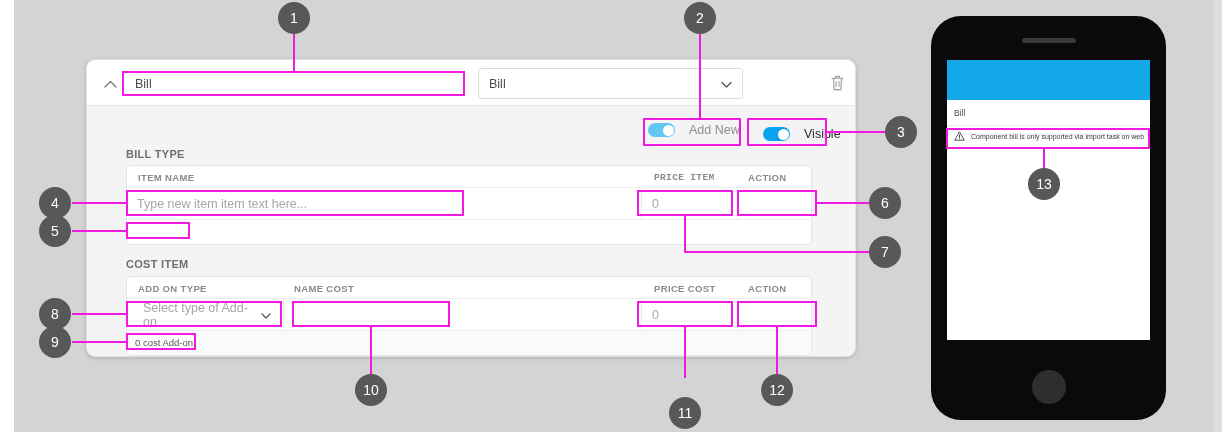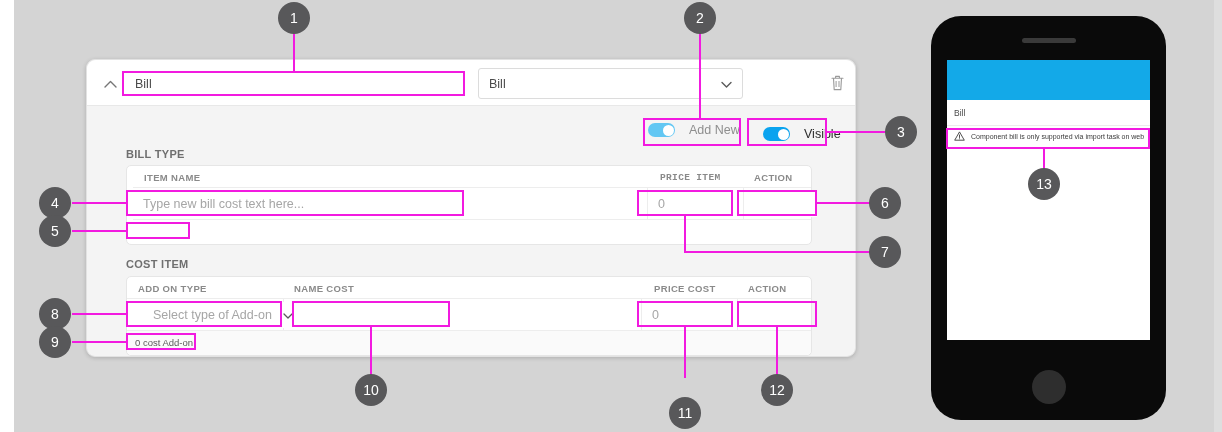--- a/index.html
+++ b/index.html
@@ -99,21 +99,21 @@
   .st-bill { left: 39px; top: 88px; }
   .st-cost { left: 39px; top: 198px; }
 
   .table {
     position: absolute; left: 39px;
     width: 686px;
     background: #fff;
     border: 1px solid #e6e6e6;
     border-radius: 5px;
   }
-  .tbl-bill { top: 105px; height: 80px; padding-left: 6px; }
+  .tbl-bill { top: 105px; height: 80px; }
   .tbl-cost { top: 216px; height: 80px; }
 
   .thead {
     height: 22px; border-bottom: 1px solid #ededed;
     position: relative;
   }
   .th {
     position: absolute; top: 6px;
     font-size: 9.5px; font-weight: bold; color: #8a8a8a; letter-spacing: .35px;
   }
@@ -254,21 +254,21 @@
     <div class="table tbl-bill">
       <div class="thead">
         <span class="th" style="left:11px;">ITEM NAME</span>
         <span class="th" style="left:527px;font-family:Liberation Mono, monospace;">PRICE ITEM</span>
         <span class="th" style="left:621px;">ACTION</span>
       </div>
       <div class="trow">
         <span class="vdiv" style="left:514px;height:32px;"></span>
         <span class="vdiv" style="left:610px;height:32px;"></span>
         <div class="cell-input" style="left:1px;width:338px;">
-          <span>Type new bill cost text here...</span>
+          <span>Type new item item text here...</span>
         </div>
         <div class="cell-input" style="left:516px;width:92px;">
           <span>0</span>
         </div>
         <div class="cell-input" style="left:612px;width:72px;">
           <span></span>
         </div>
       </div>
     </div>
 
@@ -278,21 +278,21 @@
       <div class="thead">
         <span class="th" style="left:11px;">ADD ON TYPE</span>
         <span class="th" style="left:167px;">NAME COST</span>
         <span class="th" style="left:527px;">PRICE COST</span>
         <span class="th" style="left:621px;">ACTION</span>
       </div>
       <div class="trow">
         <span class="vdiv" style="left:156px;height:32px;"></span>
         <span class="vdiv" style="left:514px;height:32px;"></span>
         <span class="vdiv" style="left:610px;height:32px;"></span>
-        <div class="cell-select" style="left:10px;width:164px;padding-left:16px;">
+        <div class="cell-select" style="left:0;width:152px;padding-left:16px;">
           <span class="sv">Select type of Add-on</span>
           <span>
             <svg width="10" height="6" viewBox="0 0 10 6">
               <path d="M1 1 L5 5 L9 1" fill="none" stroke="#5a5a5a" stroke-width="1.3" stroke-linecap="round" stroke-linejoin="round"></path>
             </svg>
           </span>
         </div>
         <div class="cell-input" style="left:516px;width:92px;">
           <span>0</span>
         </div>

